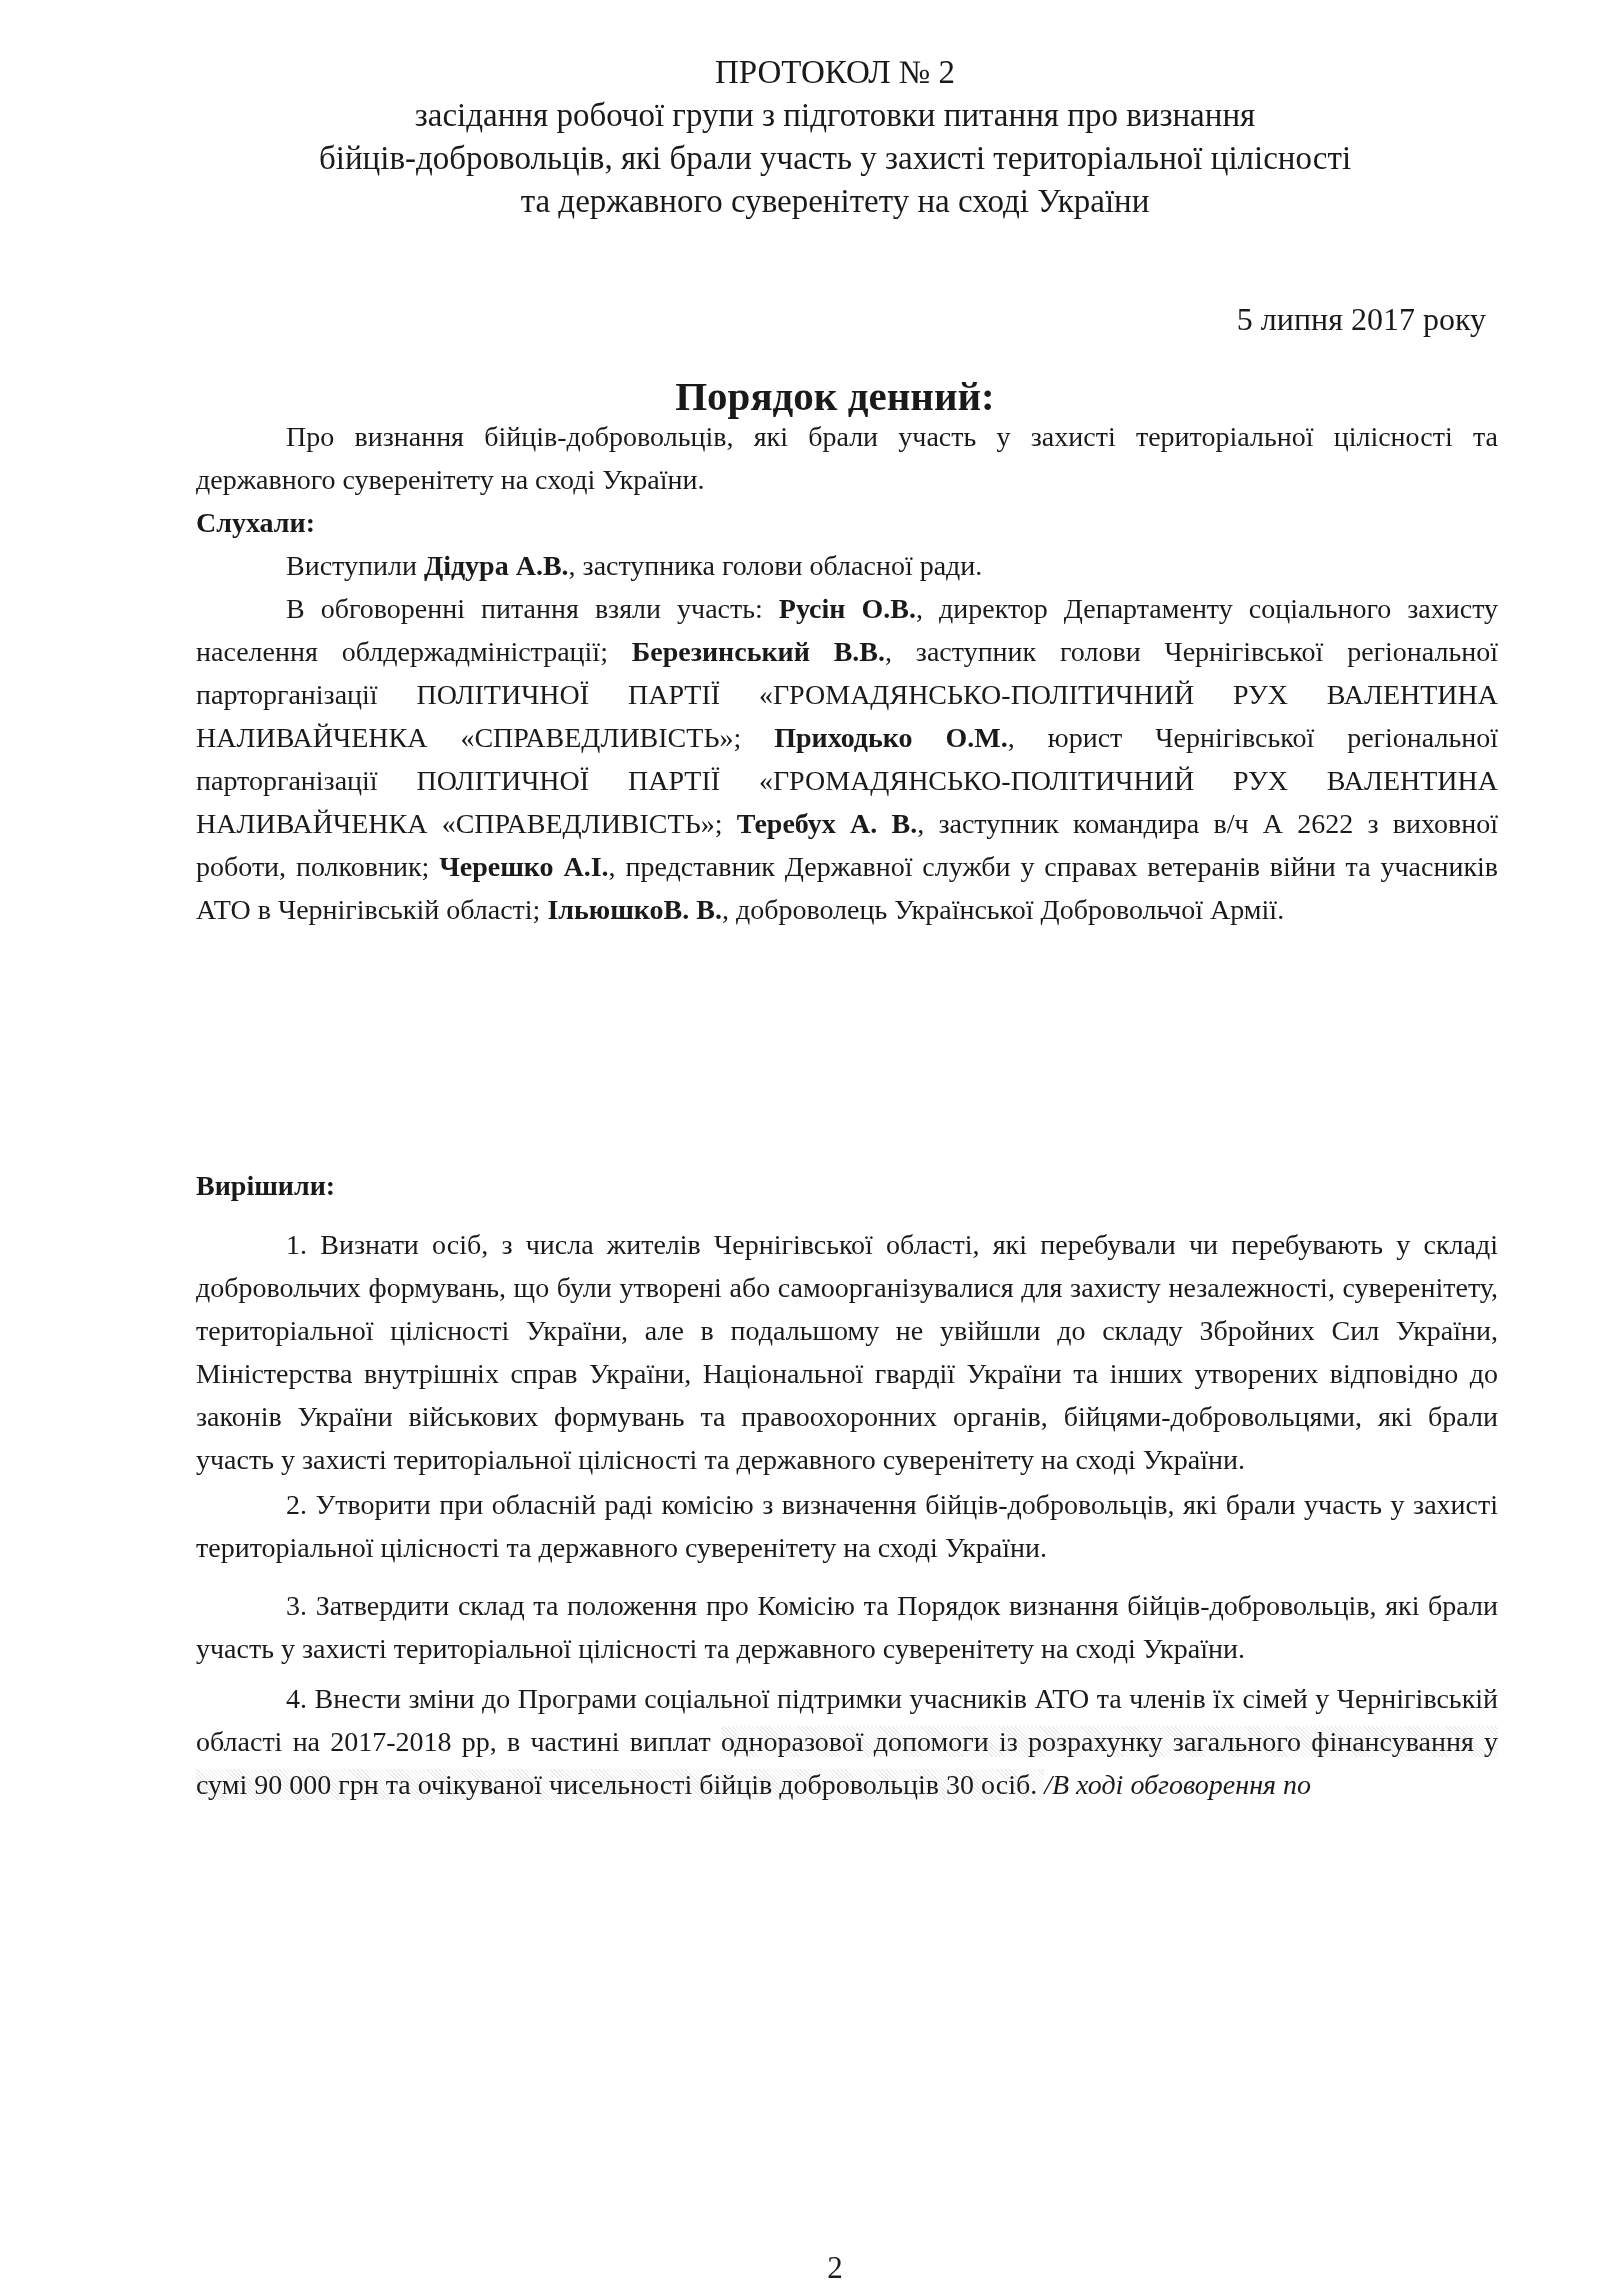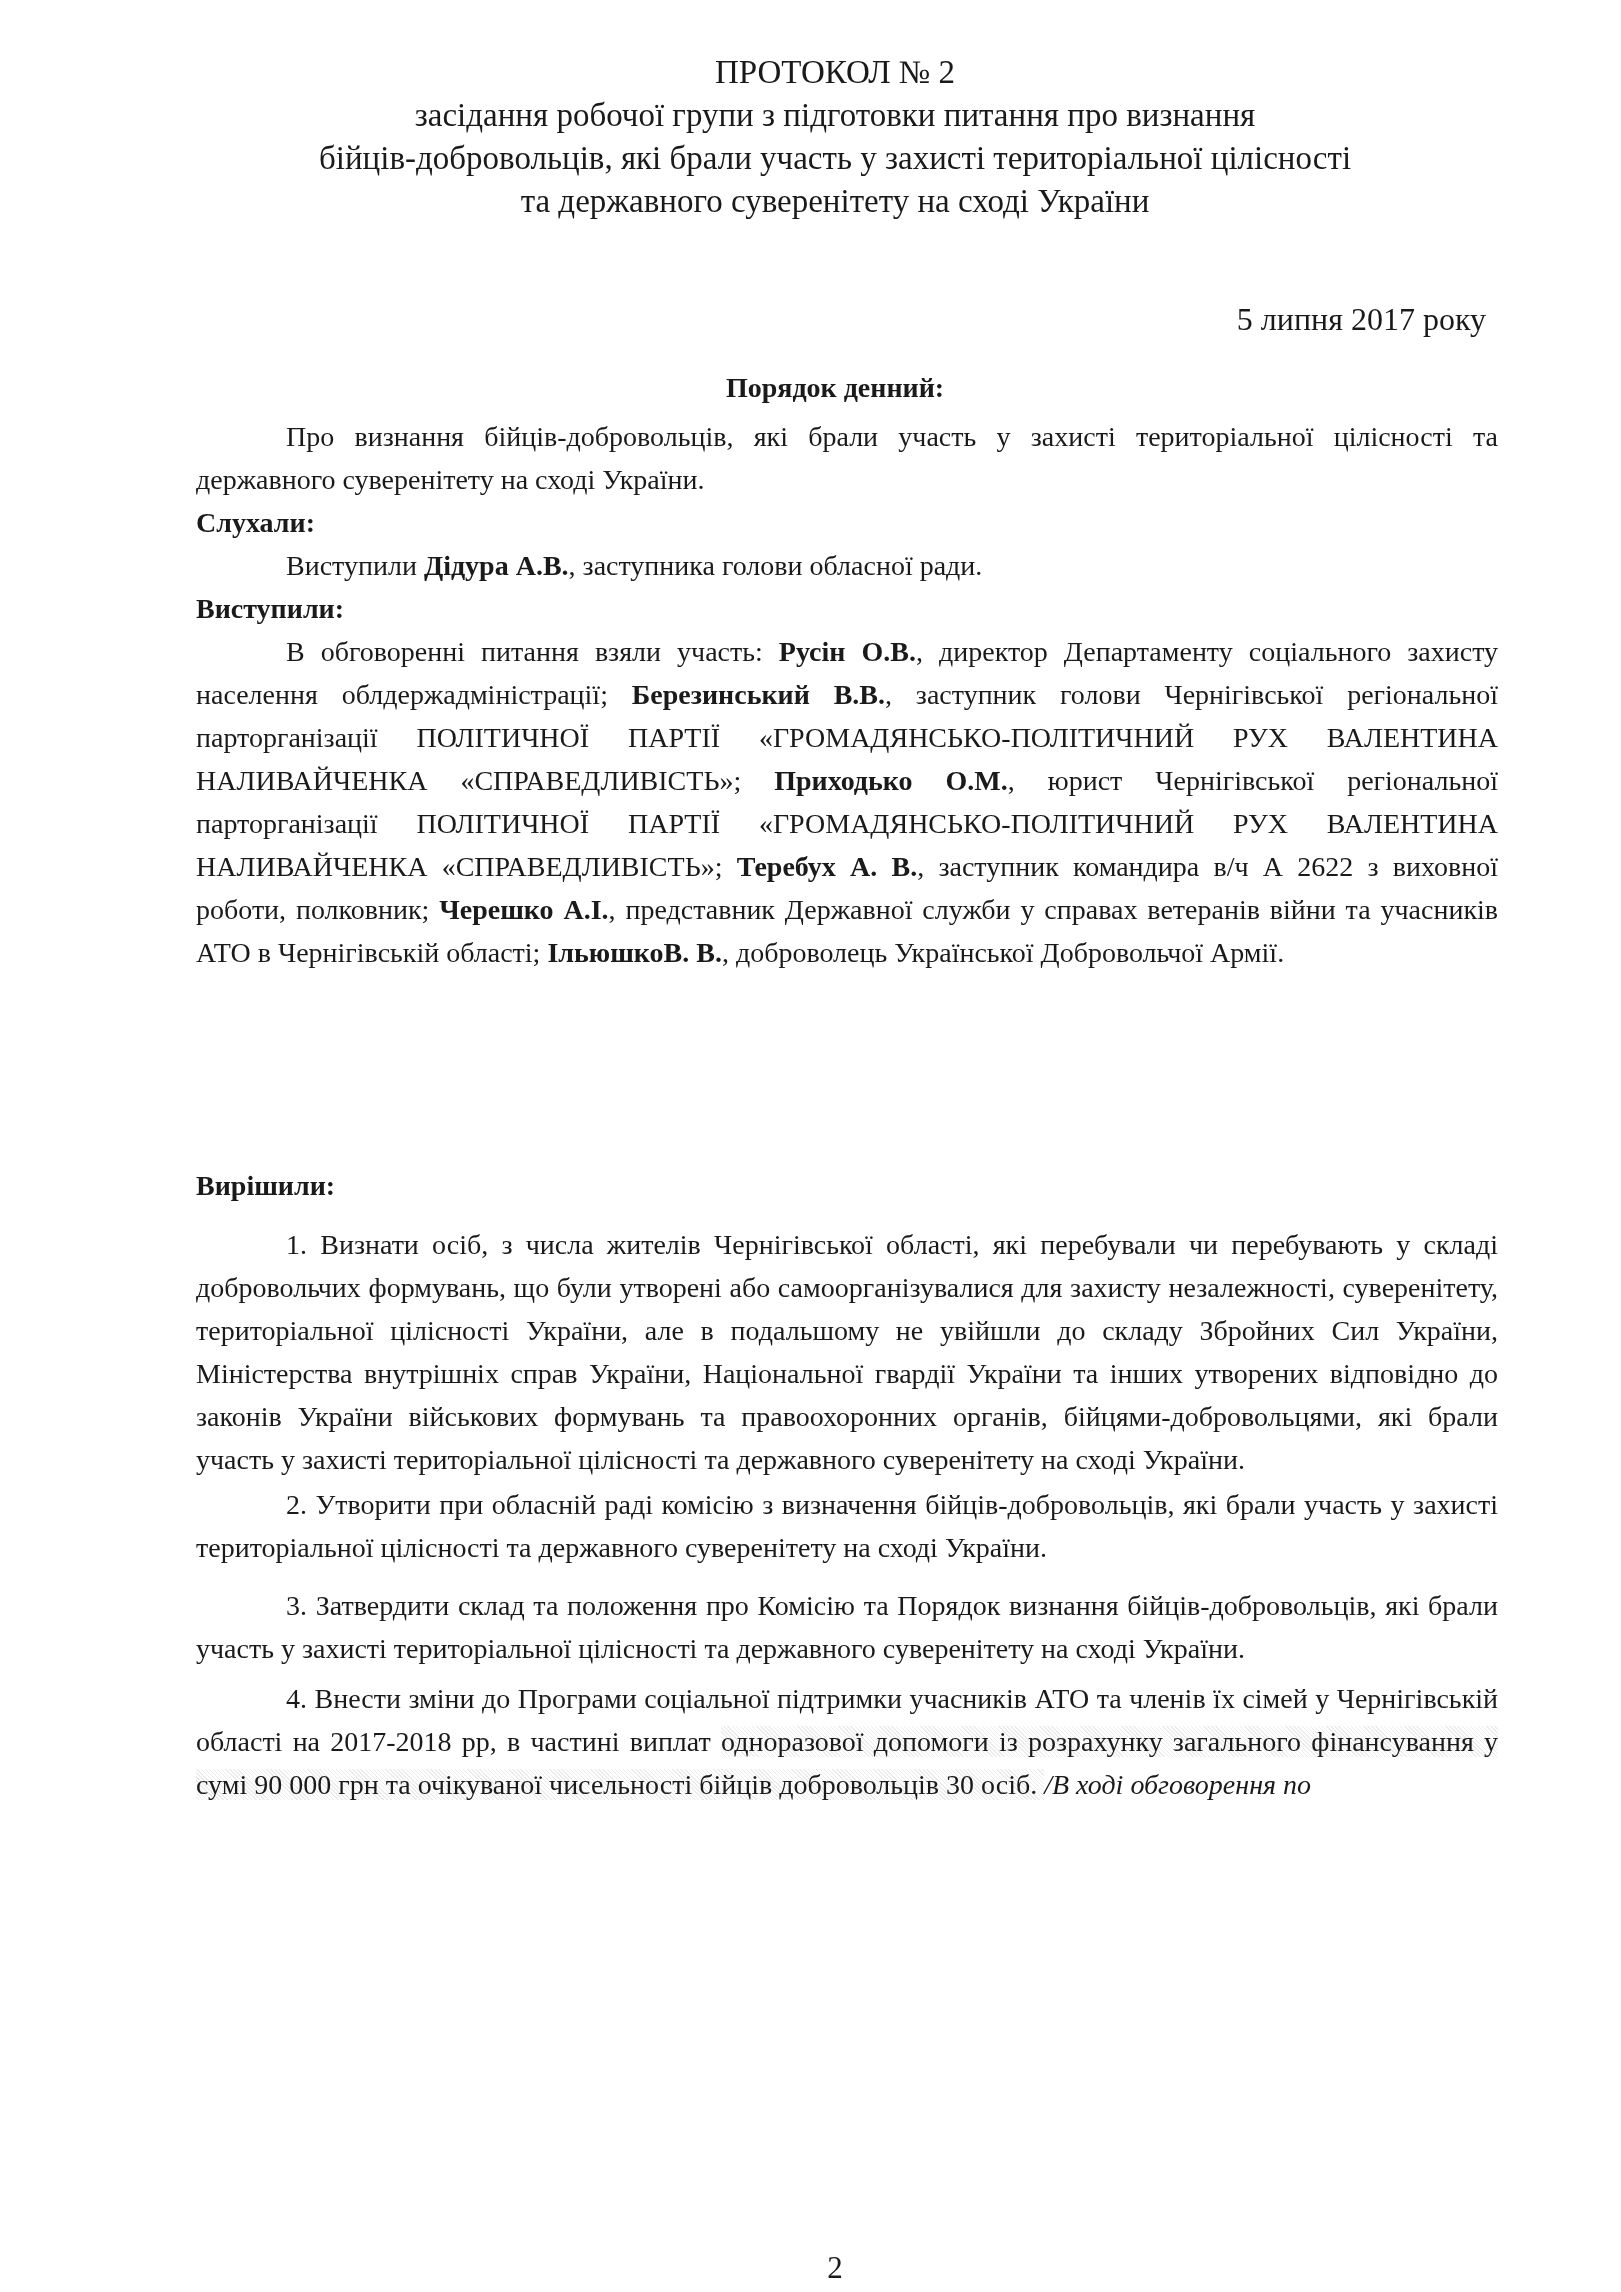--- a/index.html
+++ b/index.html
@@ -7,21 +7,21 @@
          font-family: "Liberation Serif", serif; color: #1a1a1a; }
   .page { position: absolute; left: 184px; top: 0; width: 1302px; }
   .title { position: absolute; left: 0; width: 100%; text-align: center; font-size: 33px; line-height: 43px; }
   .blk { position: absolute; left: 12px; width: 100%; font-size: 28px; line-height: 43px; text-align: justify; }
   .blk p { margin: 0; text-align: justify; text-align-last: left; }
   .ind { text-indent: 90px; }
   b { font-weight: bold; }
   i { font-style: italic; }
   .head { font-weight: bold; }
   .date { position: absolute; right: 0; top: 301px; font-size: 32px; }
-  .agenda-title { position: absolute; left: 0; width: 100%; top: 372px; text-align: center; font-weight: bold; font-size: 28px; }
+  .agenda-title { position: absolute; left: 0; width: 100%; top: 372px; text-align: center; font-weight: bold; font-size: 41px; }
   .shade { background: repeating-linear-gradient(45deg, #ececec 0 1px, #ffffff 1px 2.9px); }
   .pagenum { position: absolute; left: 0; width: 100%; top: 2250px; text-align: center; font-size: 31px; }
 </style>
 </head>
 <body>
 
 <div class="page">
 
   <div class="title" style="top:51px;">ПРОТОКОЛ № 2</div>
   <div class="title" style="top:94px;">засідання робочої групи з підготовки питання про визнання</div>
@@ -29,21 +29,20 @@
   <div class="title" style="top:180px;">та державного суверенітету на сході України</div>
 
   <div class="date">5 липня 2017 року</div>
 
   <div class="agenda-title">Порядок денний:</div>
 
   <div class="blk" style="top:415px;">
     <p class="ind">Про визнання бійців-добровольців, які брали участь у захисті територіальної цілісності та державного суверенітету на сході України.</p>
     <p class="head">Слухали:</p>
     <p class="ind"><span>Виступили </span><b>Дідура А.В.</b><span>, заступника голови обласної ради.</span></p>
-    <p class="head">Виступили:</p>
     <p class="ind" id="spoke-text"><span>В обговоренні питання взяли участь: </span><b>Русін О.В.</b><span>, директор Департаменту соціального захисту населення облдержадміністрації; </span><b>Березинський В.В.</b><span>, заступник голови Чернігівської регіональної парторганізації ПОЛІТИЧНОЇ ПАРТІЇ «ГРОМАДЯНСЬКО-ПОЛІТИЧНИЙ РУХ ВАЛЕНТИНА НАЛИВАЙЧЕНКА «СПРАВЕДЛИВІСТЬ»; </span><b>Приходько О.М.</b><span>, юрист Чернігівської регіональної парторганізації ПОЛІТИЧНОЇ ПАРТІЇ «ГРОМАДЯНСЬКО-ПОЛІТИЧНИЙ РУХ ВАЛЕНТИНА НАЛИВАЙЧЕНКА «СПРАВЕДЛИВІСТЬ»; </span><b>Теребух А. В.</b><span>, заступник командира в/ч А 2622 з виховної роботи, полковник; </span><b>Черешко А.І.</b><span>, представник Державної служби у справах ветеранів війни та учасників АТО в Чернігівській області; </span><b>ІльюшкоВ. В.</b><span>, доброволець Української Добровольчої Армії.</span></p>
   </div>
 
   <div class="blk" style="top:1164px;">
     <p class="head">Вирішили:</p>
     <p class="ind" style="margin-top:15.7px;">1. Визнати осіб, з числа жителів Чернігівської області, які перебували чи перебувають у складі добровольчих формувань, що були утворені або самоорганізувалися для захисту незалежності, суверенітету, територіальної цілісності України, але в подальшому не увійшли до складу Збройних Сил України, Міністерства внутрішніх справ України, Національної гвардії України та інших утворених відповідно до законів України військових формувань та правоохоронних органів, бійцями-добровольцями, які брали участь у захисті територіальної цілісності та державного суверенітету на сході України.</p>
     <p class="ind" style="margin-top:2px;">2. Утворити при обласній раді комісію з визначення бійців-добровольців, які брали участь у захисті територіальної цілісності та державного суверенітету на сході України.</p>
     <p class="ind" style="margin-top:15.7px;">3. Затвердити склад та положення про Комісію та Порядок визнання бійців-добровольців, які брали участь у захисті територіальної цілісності та державного суверенітету на сході України.</p>
     <p class="ind" style="margin-top:7px;"><span>4. Внести зміни до Програми соціальної підтримки учасників АТО та членів їх сімей у Чернігівській області на 2017-2018 рр, в частині виплат </span><span class="shade">одноразової допомоги із розрахунку загального фінансування у сумі 90 000 грн та очікуваної чисельності бійців добровольців 30 осіб. </span><i>/В ході обговорення по</i></p>
   </div>

